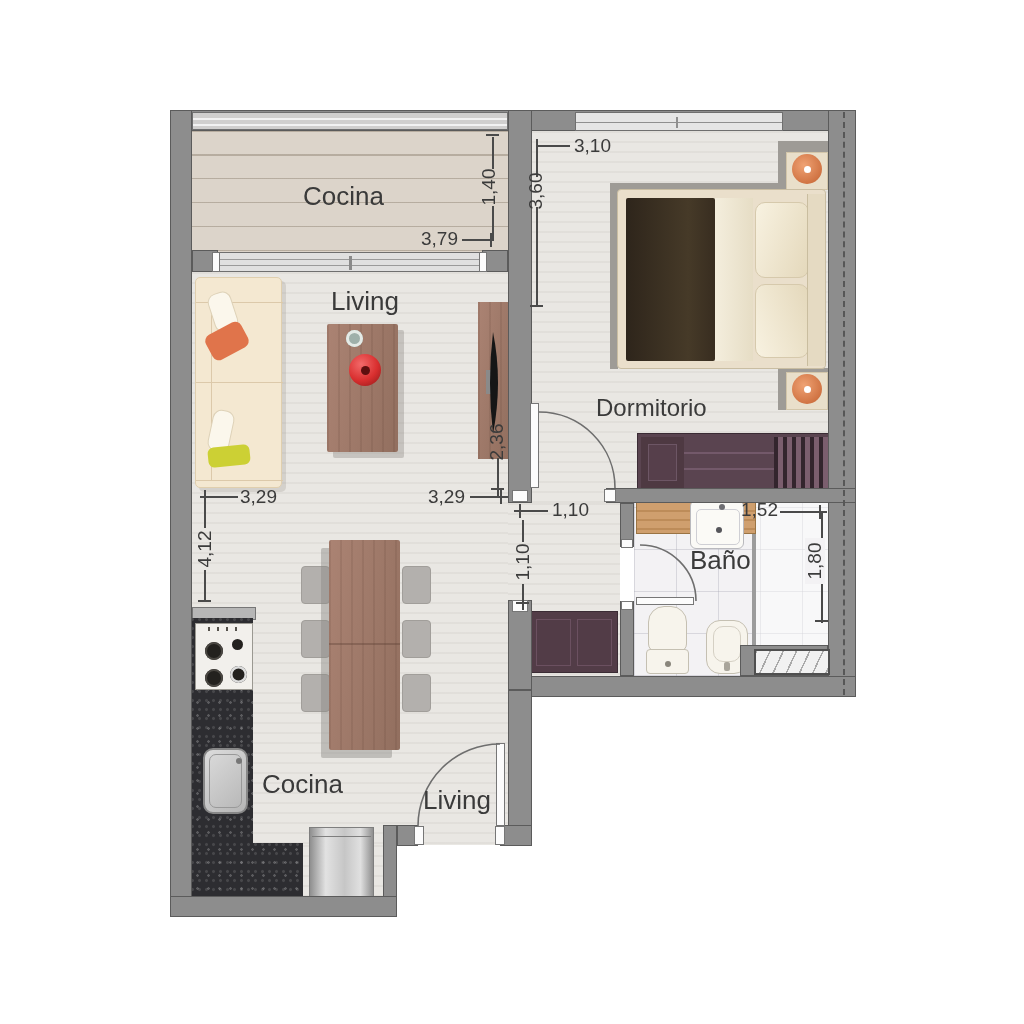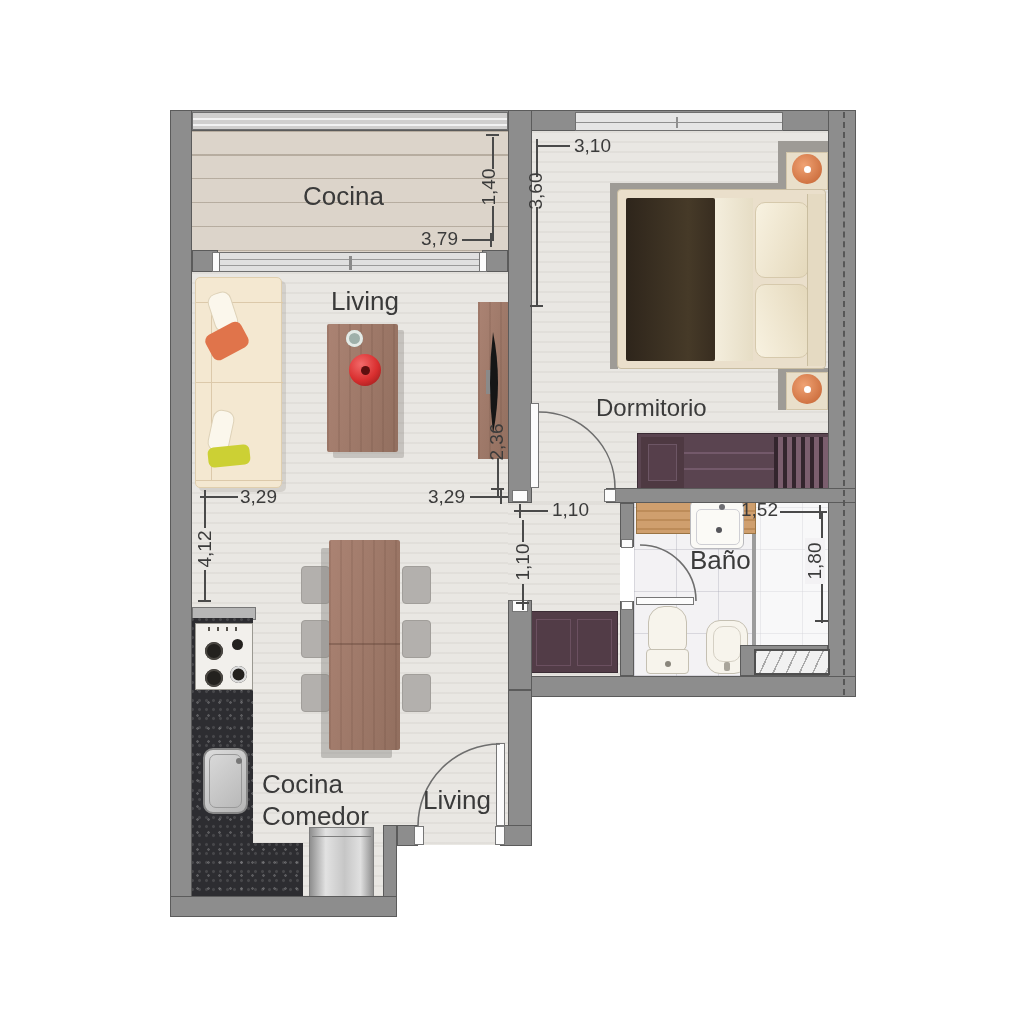--- a/index.html
+++ b/index.html
@@ -249,17 +249,16 @@
   <div class="abs dimline" style="left:821px;top:513px;width:2px;height:110px;"></div>
   <span class="abs dimlabel rot" style="left:792px;top:551px;width:46px;background:#f3f2f4;">1,80</span>
   <div class="abs dimtick" style="left:815px;top:620px;width:13px;height:2px;"></div>
 
   <span class="abs roomlabel" style="left:303px;top:183px;font-size:26px;">Cocina</span>
   <span class="abs roomlabel" style="left:331px;top:288px;font-size:26px;">Living</span>
   <span class="abs roomlabel" style="left:596px;top:394px;font-size:24px;">Dormitorio</span>
   <span class="abs roomlabel" style="left:690px;top:547px;font-size:26px;">Baño</span>
   <div class="abs roomlabel" style="left:262px;top:768px;width:152px;text-align:left;font-size:26px;line-height:32px;">
     <div>Cocina</div>
-    <div>Comedor</div>
   </div>
   <span class="abs roomlabel" style="left:423px;top:787px;font-size:26px;">Living</span>
 
 </div>
 
 </body></html>

